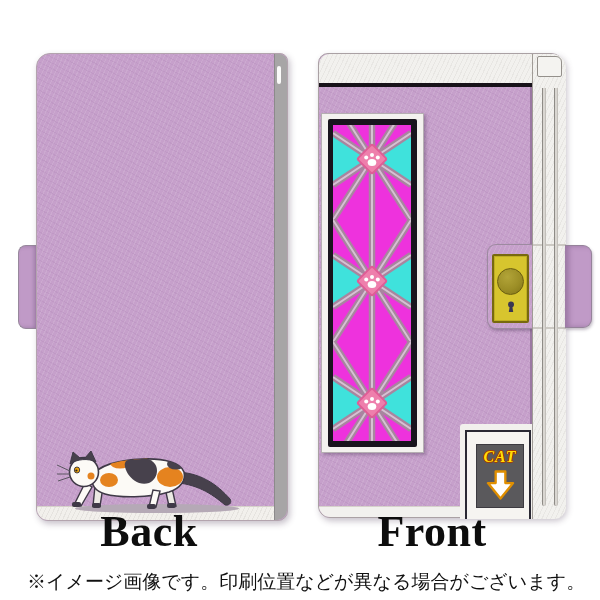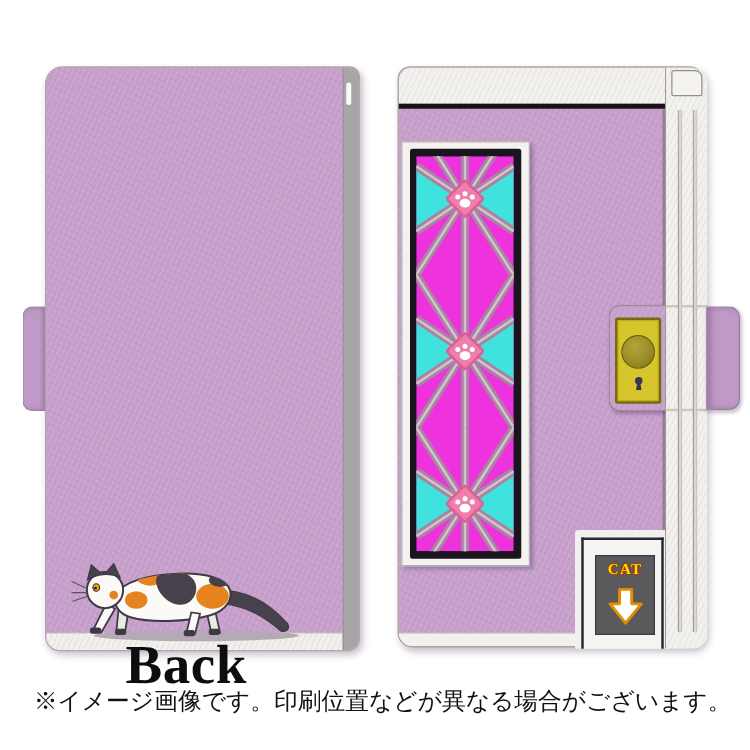--- a/index.html
+++ b/index.html
@@ -57,23 +57,23 @@
   .front-bottom{left:0;bottom:0;width:213px;height:11px;background:#f2f1ee;
     border-top:1px solid #d6d2cb;border-radius:0 0 0 11px;}
 
   .catlabel-outline{left:141px;top:370px;width:76px;height:95px;background:#f2f0ed;
     border-radius:3px 3px 0 0;}
   .catlabel-frame{left:5px;top:6px;width:66px;height:89px;background:#f6f4f1;
     border:2px solid #2a2833;border-bottom:none;}
   .catlabel-inner{left:9px;top:12px;width:48px;height:64px;background:#5a595c;
     border:1px solid #3c3a40;}
   .catlabel-text{left:0;top:3px;width:100%;text-align:center;
-    font-family:"Liberation Serif",serif;font-weight:bold;font-size:12px;letter-spacing:1px;
+    font-family:"Liberation Serif",serif;font-weight:bold;font-size:16px;letter-spacing:1px;
     color:#ffdf05;
-    text-shadow:-1px 0 #a83c00,1px 0 #a83c00,0 -1px #a83c00,0 1px #a83c00;}
+    text-shadow:-1px 0 #a83c00,1px 0 #a83c00,0 -1px #a83c00,0 1px #a83c00;font-style:italic;}
   .arrow-svg{left:9px;top:24px;width:29px;height:32px;}
 
   .spine{left:213px;top:0;width:34px;height:465px;border-left:1px solid #a09b96;
     border-radius:0 14px 12px 0;}
   .groove{top:34px;height:418px;width:4px;background:#d9d6d1;
     border-left:1px solid #8e8b86;border-right:1px solid #c2bfba;border-radius:0 0 3px 3px;}
   .g1{left:9px;} .g2{left:21px;}
   .strapline{left:0;width:100%;height:2px;background:#ccc9c3;}
   .sl1{top:190px;} .sl2{top:273px;}
   .corner-square{left:4px;top:2px;width:25px;height:21px;background:#f4f3f0;
@@ -81,21 +81,21 @@
 
   .strap-end{left:565px;top:245px;width:27px;height:83px;background:#c09ac7;
     border:1px solid #95839a;border-left:none;border-radius:0 9px 9px 0;
     box-shadow:inset 4px 0 5px rgba(90,60,100,.35), 1px 2px 3px rgba(70,50,80,.3);}
 
   
   .label{top:506px;transform:translateX(-50%);color:#0d0d0d;
     font-family:"Liberation Serif",serif;font-weight:bold;font-size:44px;letter-spacing:.5px;
     white-space:nowrap;}
   .back-label{left:149px;} .front-label{left:432px;}
-  .note{left:27px;color:#101010;font-size:19px;line-height:21px;white-space:nowrap;}
+  .note{left:27px;color:#101010;font-size:19px;line-height:21px;white-space:nowrap;margin-top:20px;}
   .note1{top:551px;} .note2{top:572px;}
 </style>
 </head>
 <body>
 
 <div class="stage">
 
   <div class="back-tab"></div>
 
   <div class="back-cover lav">
@@ -212,14 +212,15 @@
       <div class="strapline sl2"></div>
       <div class="groove g1"></div>
       <div class="groove g2"></div>
       <div class="corner-square"></div>
     </div>
   </div>
 
   <div class="strap-end"></div>
 
   <div class="label back-label">Back</div>
+  <div class="label front-label">Front</div>
   <div class="note note1">※イメージ画像です。印刷位置などが異なる場合がございます。</div>
 </div>
 
 </body></html>

